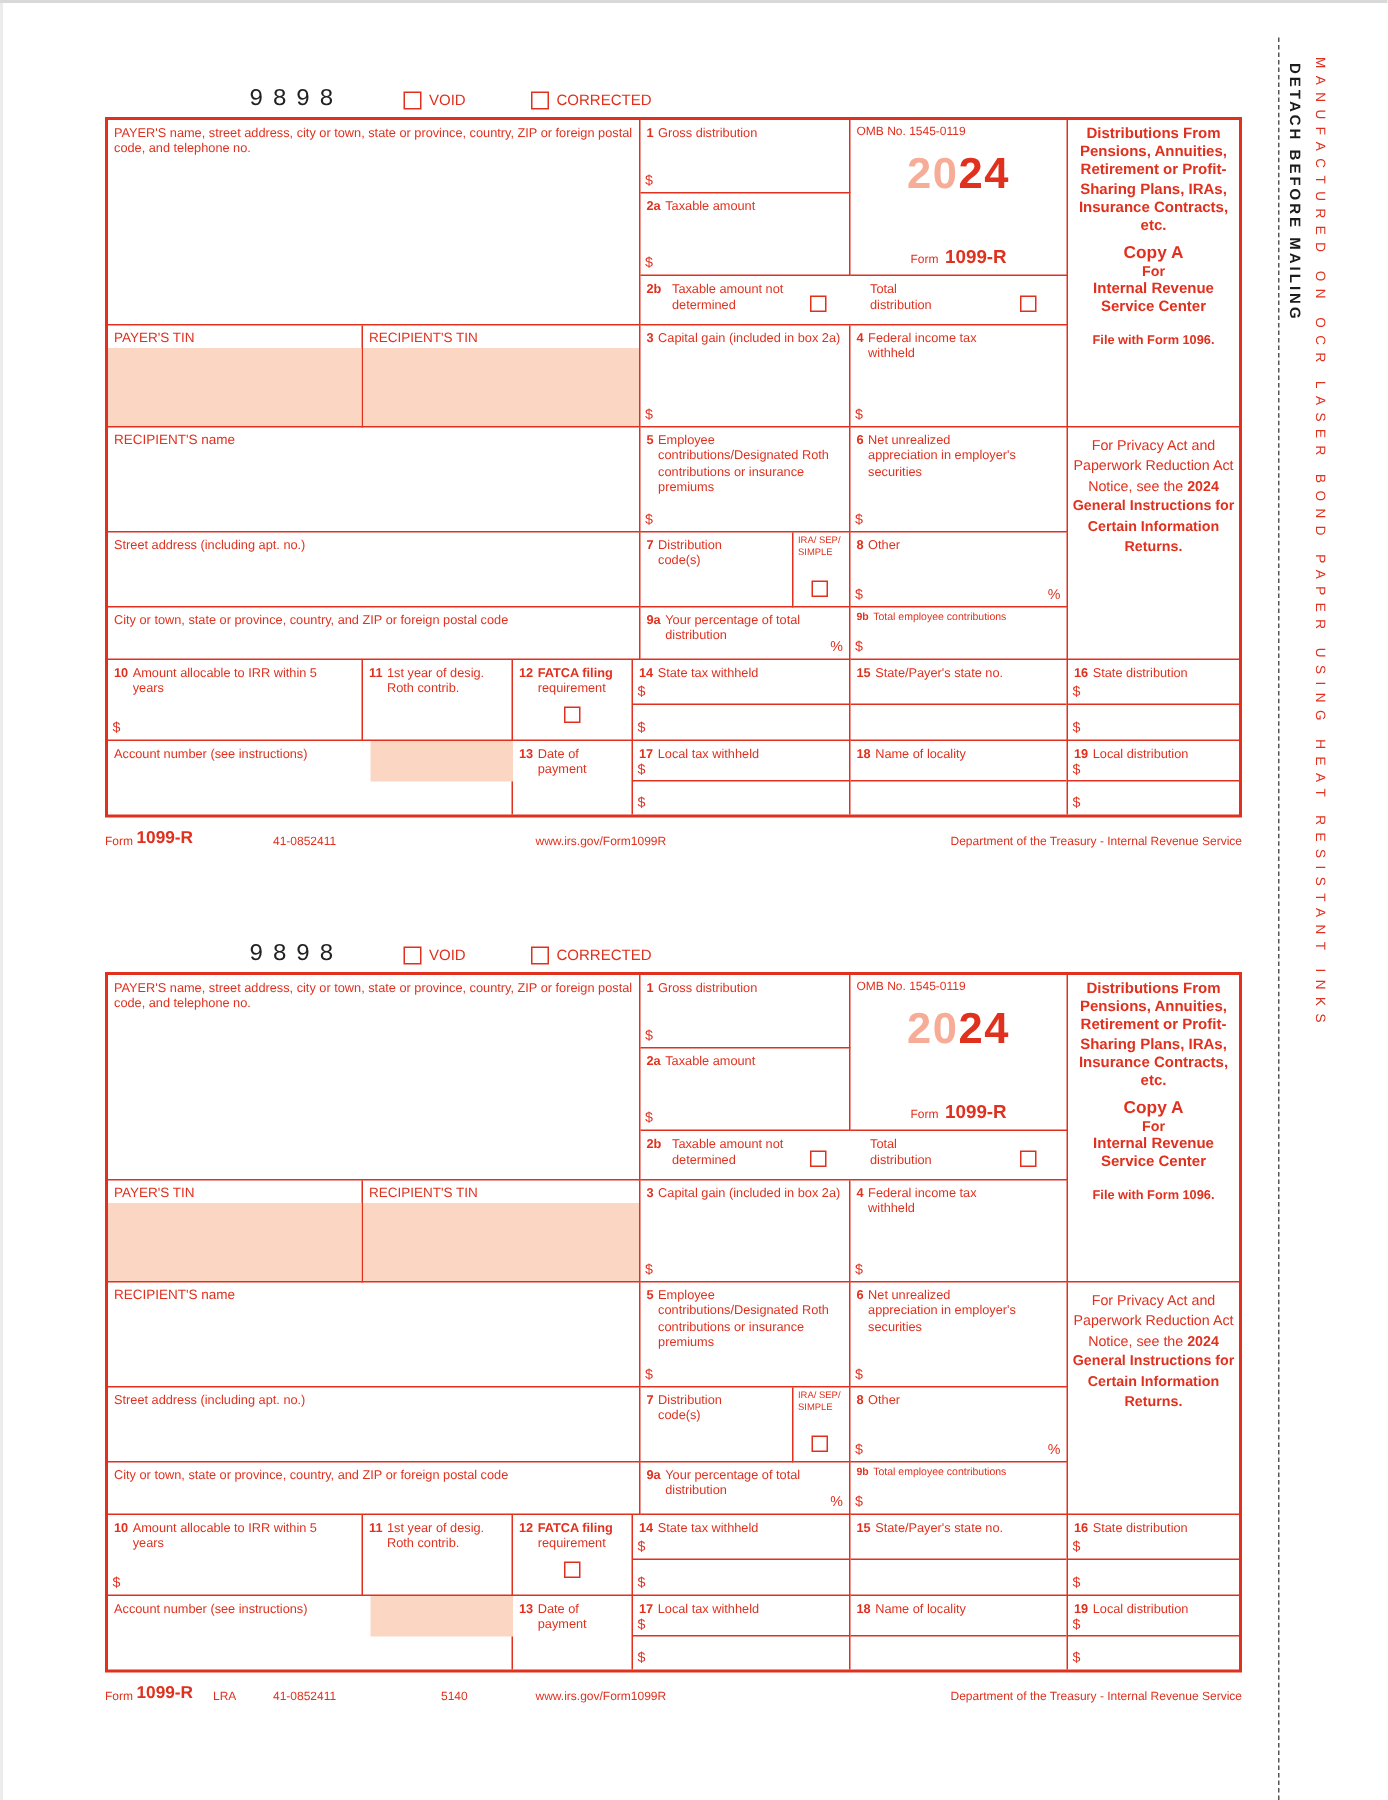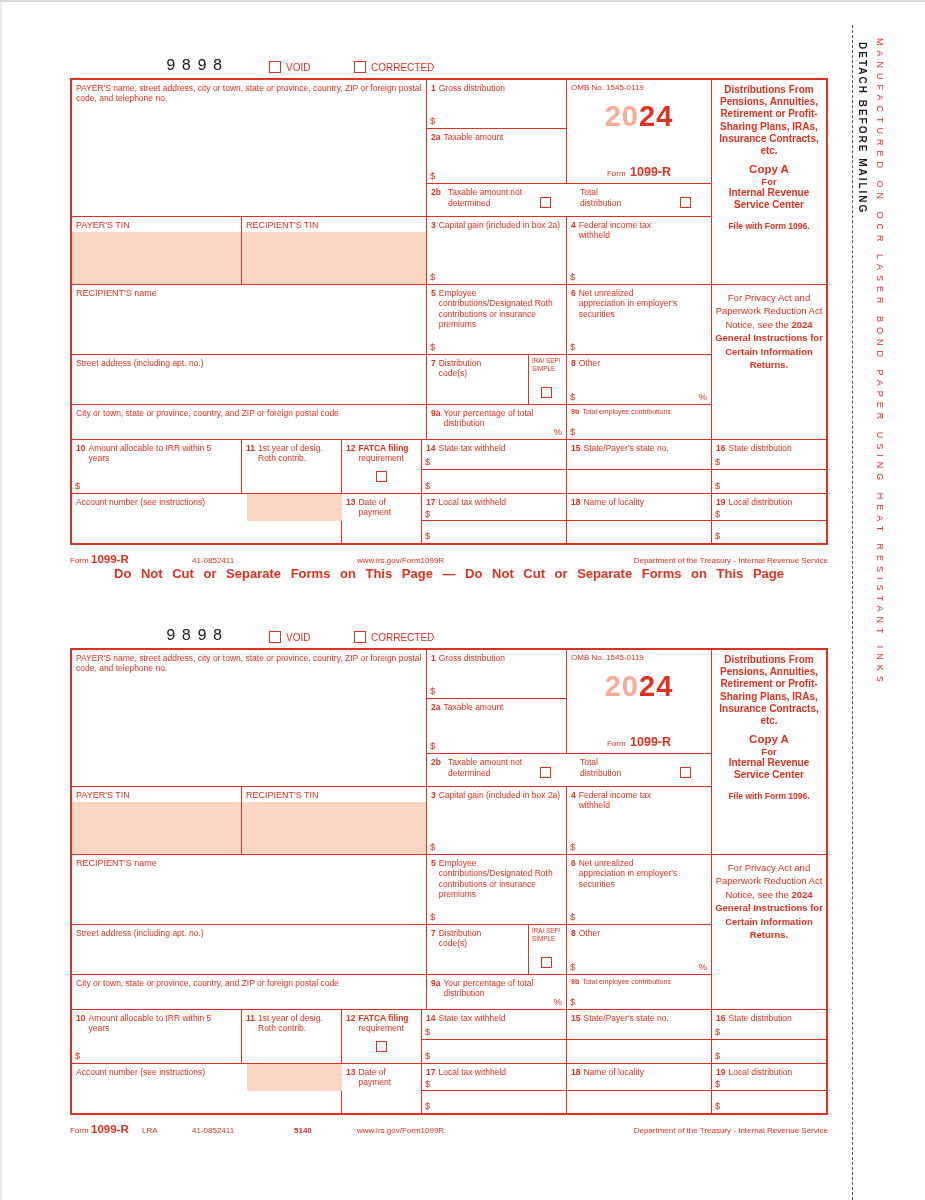--- a/index.html
+++ b/index.html
@@ -49,22 +49,22 @@
   .rirs{ font-weight:bold; font-size:10px; text-align:center; width:92px; margin:0 auto; line-height:1.22; }
   .rfile{ font-weight:bold; font-size:8.5px; text-align:center; margin-top:9px; }
   .rpriv{ font-size:9.5px; line-height:1.42; text-align:center; padding:6px 2px 0; }
   .tiny{ font-size:6.3px; line-height:1.3; padding:2px 0 0 3px; }
 
   .footer{ position:absolute; top:491px; width:758px; height:14px; color:var(--red); }
   .footer span{ position:absolute; bottom:0; font-size:8px; white-space:nowrap; }
   .f-form{ left:0; }
   .f-num{ left:21px; font-size:11.5px !important; font-weight:bold; }
   .f-lra{ left:72px; }
-  .f-cat{ left:122px;margin-top:44px; }
-  .f-code{ left:224px;font-weight:bold; }
+  .f-cat{ left:112px;margin-top:44px; }
+  .f-code{ left:224px; }
   .f-url{ left:287px; }
   .f-dept{ right:0; }
 
   .sepline{ position:absolute; left:70px; top:566px; width:758px; text-align:center;
             color:var(--red); font-weight:bold; font-size:13px; word-spacing:6px; white-space:nowrap; }
 
   .dashline{ position:absolute; left:852px; top:25px; bottom:0; width:0; border-left:1.6px dashed #555; }
   .vtext{ position:absolute; writing-mode:vertical-rl; white-space:nowrap; }
   .vblack{ left:857px; top:42px; color:#1c1c1c; font-weight:bold; font-size:10px; letter-spacing:2px; }
   .vred{ left:875px; top:38px; color:var(--red); font-size:9px; letter-spacing:5px; }
@@ -299,21 +299,20 @@
     <span class="f-form">Form</span>
     <span class="f-num">1099-R</span>
     <span class="f-lra"></span>
     <span class="f-cat">41-0852411</span>
     <span class="f-code"></span>
     <span class="f-url">www.irs.gov/Form1099R</span>
     <span class="f-dept">Department of the Treasury - Internal Revenue Service</span>
   </div>
 </div>
 
-  <div class="sepline">Do Not Cut or Separate Forms on This Page — Do Not Cut or Separate Forms on This Page</div>
 
   <div class="form-slot" style="top:630px">
 
   <span class="code98">9898</span>
   <span class="cb cbh" style="left:199px;top:1px"></span>
   <span class="hdr-lbl" style="left:216px">VOID</span>
   <span class="cb cbh" style="left:284px;top:1px"></span>
   <span class="hdr-lbl" style="left:301px">CORRECTED</span>
 
   <div class="fbody">

